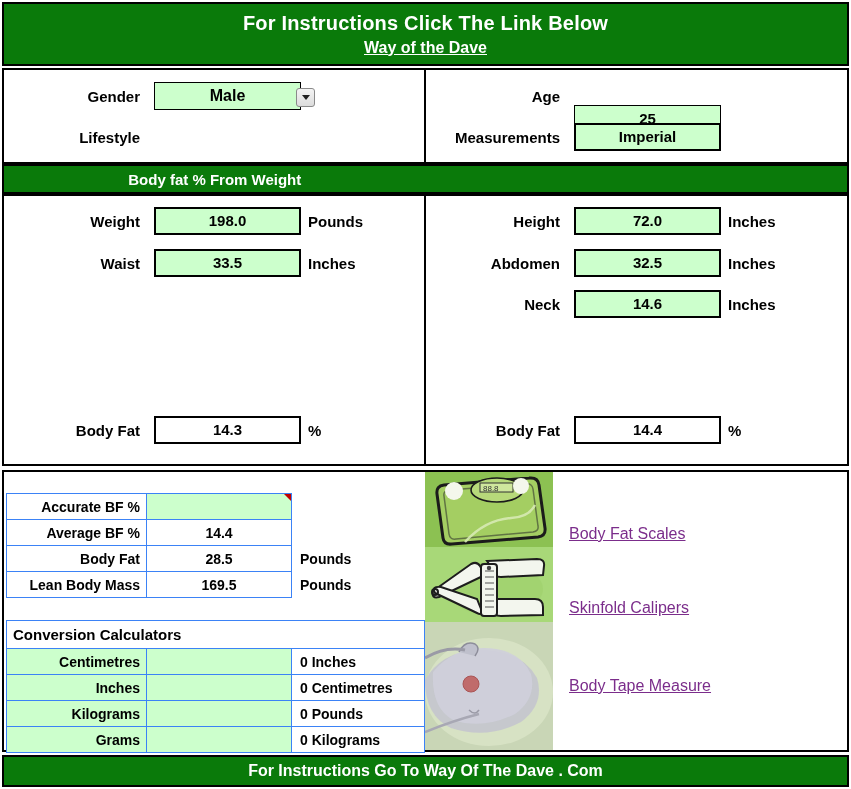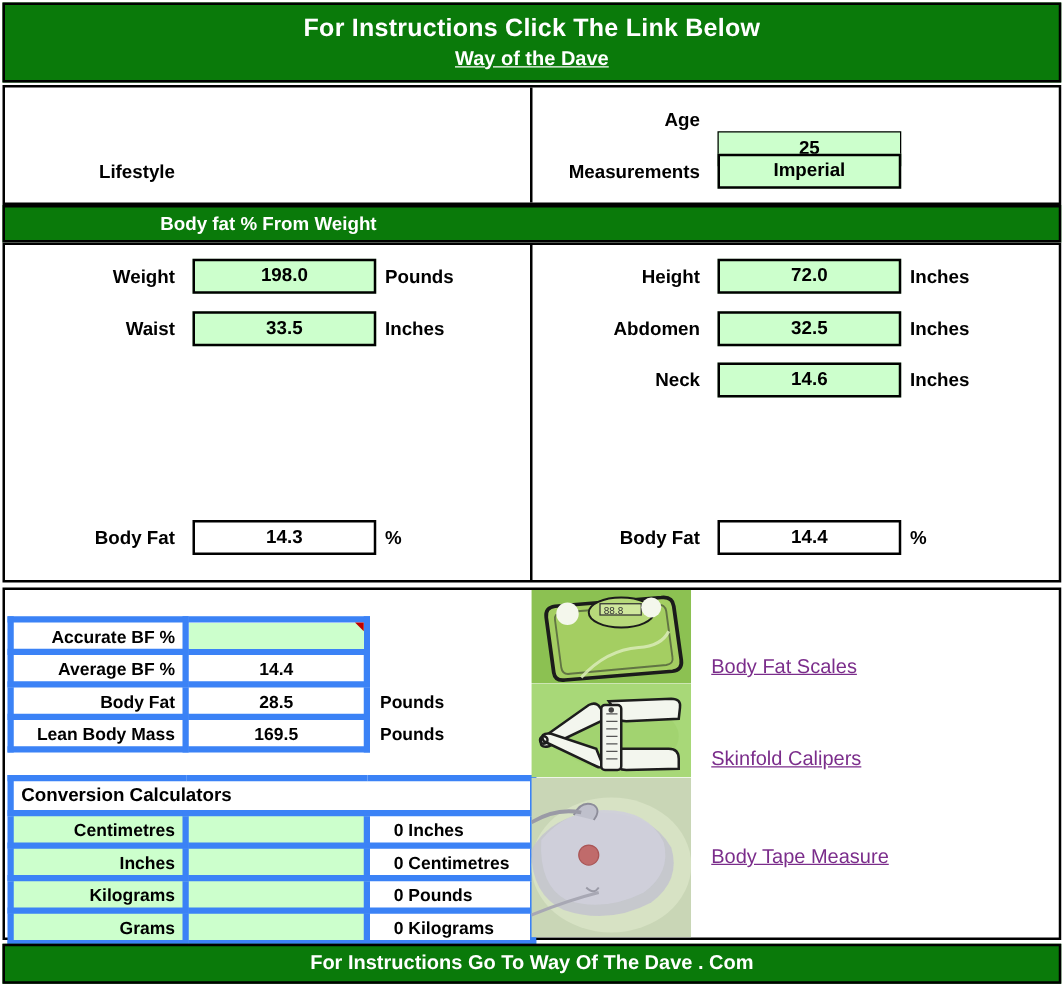--- a/index.html
+++ b/index.html
@@ -165,35 +165,35 @@
     line-height: 24px;
   }
 
   
   .tbl {
     position: absolute;
     border-collapse: collapse;
     table-layout: fixed;
   }
   .tbl td {
-    border: 5px solid #3b82f6;
+    border: 1px solid #3b82f6;
     height: 26px;
     font-size: 14px;
     font-weight: bold;
     padding: 0 6px;
     box-sizing: border-box;
   }
   td.lbl   { text-align: right; background: #ffffff; }
   td.val   { text-align: center; background: #ffffff; }
   td.green { background: #ccffcc; position: relative; }
   td.noborder { border: none; background: transparent; text-align: left; padding-left: 8px; }
   td.title { text-align: left; background:#ffffff; font-size:15px; height:28px; }
   td.glbl  { text-align: right; background:#ccffcc; }
   td.ginp  { background:#ccffcc; }
-  td.gres  { text-align:left; background:#ffffff; padding-left:19px; }
+  td.gres  { text-align:left; background:#ffffff; padding-left:8px; }
 
   
   .thumb {
     position: absolute;
     width: 128px;
     overflow: hidden;
   }
   #thumb1 { left: 425px; top: 472px; height: 75px; }
   #thumb2 { left: 425px; top: 547px; height: 75px; }
   #thumb3 { left: 425px; top: 622px; height: 128px; }
@@ -227,20 +227,29 @@
 <div id="app">
 
   <div id="banner" class="greenbar">
     <div id="banner-title">For Instructions Click The Link Below</div>
     <a id="banner-link">Way of the Dave</a>
   </div>
 
   <div class="panel" id="panel-top"></div>
   <div id="vdiv-top"></div>
 
+  <div class="field-row" style="left:10px; top:82px;">
+    <div class="field-label" style="width:130px;">Gender</div>
+    <div class="combo-wrap">
+      <div class="combo-box" style="width:147px; height:28px;">Male</div>
+      <div class="combo-btn">
+          <i></i>
+        </div>
+    </div>
+  </div>
 
   <div class="field-row" style="left:10px; top:123px;">
     <div class="field-label" style="width:130px;">Lifestyle</div>
   </div>
 
   <div class="field-row" style="left:430px; top:82px;">
     <div class="field-label" style="width:130px;">Age</div>
     <div class="field-input thin" style="width:147px; height:28px;">25</div>
   </div>
 

